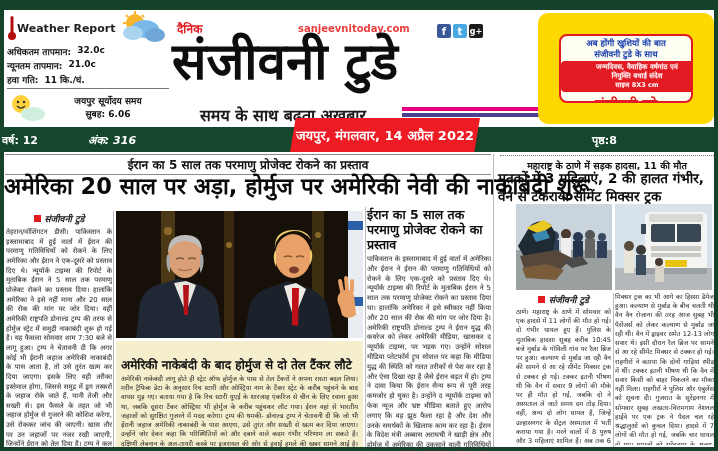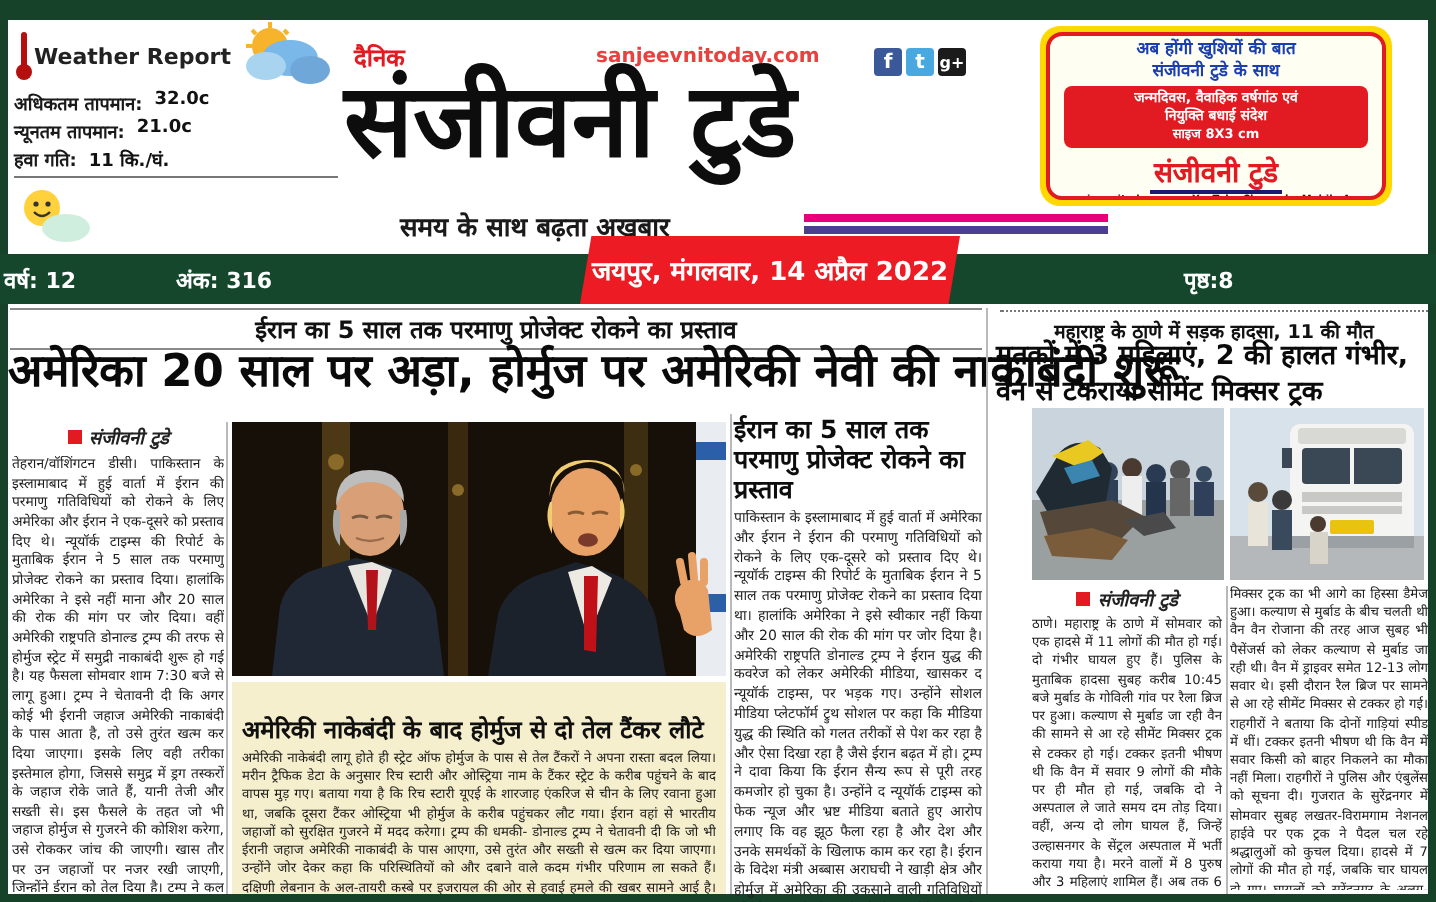--- a/index.html
+++ b/index.html
@@ -24,43 +24,43 @@
   .daily{left:177px;top:20px;color:#e21b22;font-weight:bold;font-size:12px;}
   .site{left:298px;top:23px;color:#e8413f;font-weight:bold;font-size:10px;cursor:pointer;}
   .socials{left:437px;top:24px;display:flex;gap:2px;}
   .soc{width:14px;height:14px;color:#fff;font-size:10px;font-weight:bold;
        display:flex;align-items:center;justify-content:center;border-radius:2px;}
   .soc.fb{background:#3b5998;}
   .soc.tw{background:#4aa8e0;}
   .soc.gp{background:#1b1b1b;font-size:8px;}
   .title{left:172px;top:30px;width:420px;font-size:51px;font-weight:800;color:#0d0d0d;
          white-space:nowrap;letter-spacing:0px;line-height:1.25;}
-  .tagline{left:200px;top:104px;font-size:13px;font-weight:bold;color:#1a1a1a;white-space:nowrap;}
+  .tagline{left:200px;top:104px;font-size:16px;font-weight:bold;color:#1a1a1a;white-space:nowrap;}
   .tagbar1{left:402px;top:107px;width:152px;height:4px;background:#e6007e;}
   .tagbar2{left:402px;top:113px;width:152px;height:4px;background:#4b3f92;}
   
-  .adbox{left:520px;top:13px;width:176px;height:90px;background:#ffd800;border-radius:10px;
-         box-sizing:border-box;padding:3px;}
+  .adbox{left:538px;top:13px;width:176px;height:111px;background:#ffd800;border-radius:10px;
+         box-sizing:border-box;padding:21px;}
   .adbox-inner{width:100%;height:100%;background:#fffef2;border:2px solid #e21b22;border-radius:8px;
          box-sizing:border-box;text-align:center;overflow:hidden;padding-top:2px;}
   .ad-blue{color:#1a3fae;font-size:8.5px;font-weight:bold;line-height:1.25;}
   .ad-red{margin:2px auto 2px;width:150px;background:#e21b22;border-radius:4px;color:#fff;
           font-size:7px;font-weight:bold;line-height:1.3;padding:2px 1px;}
   .ad-price{color:#ffd800;font-size:8px;}
   .ad-size{color:#fff;font-size:6.5px;}
   .ad-logo{color:#e21b22;font-size:14px;font-weight:800;line-height:1.1;border-bottom:2px solid #1b1b6e;
            display:inline-block;padding:0 2px;}
   .ad-tiny{font-size:5px;font-weight:bold;color:#222;line-height:1.4;}
   .ad-mail{font-size:5.5px;font-weight:bold;color:#1b1b1b;}
   
   .datebar{left:0px;top:127px;width:718px;height:25px;background:#15472c;color:#fff;
            font-weight:bold;font-size:11px;}
   .datebar span{position:absolute;top:5px;white-space:nowrap;}
   .db-year{left:2px;}
-  .db-issue{left:88px;}
+  .db-issue{left:88px;font-style:italic;}
   .db-pages{left:592px;}
   .db-price{left:645px;margin-top:48px;}
   .datebox{left:290px;top:118px;width:190px;height:34px;background:#ed1c24;color:#fff;
            font-weight:bold;font-size:13px;display:flex;align-items:center;justify-content:center;
            white-space:nowrap;clip-path:polygon(3% 0,100% 0,97% 100%,0 100%);}
   
   .kicker-left{left:5px;top:154px;width:486px;text-align:center;font-weight:bold;font-size:12px;
            border-top:1.5px solid #8a8a8a;border-bottom:1.5px solid #8a8a8a;padding:1px 0;white-space:nowrap;}
   .kicker-right{left:500px;top:155px;width:214px;text-align:center;font-weight:bold;font-size:9.5px;
            border-top:1.5px dotted #777;padding-top:3px;white-space:nowrap;}
@@ -140,20 +140,24 @@
       </div>
     <div class="sunrise">
       <span>
         <svg width="40" height="30" viewBox="0 0 40 30">
           <circle cx="14" cy="12" r="9" fill="#ffd23d"></circle>
           <circle cx="11" cy="10" r="1.3" fill="#333"></circle>
             <circle cx="17" cy="10" r="1.3" fill="#333"></circle>
           <path d="M10 14 Q14 18 18 14" stroke="#333" stroke-width="1.2" fill="none"></path>
           <ellipse cx="26" cy="22" rx="12" ry="7" fill="#cfeedd"></ellipse>
         </svg>
+      </span>
+      <span class="sunrise-txt">
+        <span>जयपुर सूर्योदय समय</span><br>
+        <span>सुबह: 6.06</span>
       </span>
     </div>
   </div>
 
   <div class="abs daily">दैनिक</div>
   <div class="abs site">sanjeevnitoday.com</div>
   <div class="abs socials">
     <span class="soc fb">f</span>
     <span class="soc tw">t</span>
     <span class="soc gp">g+</span>

